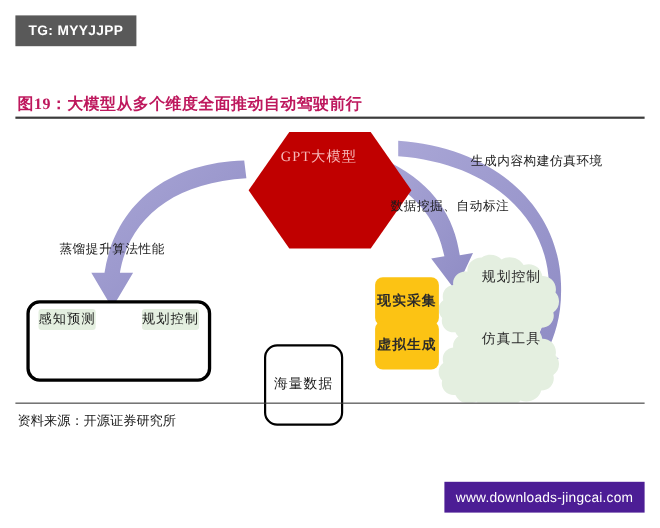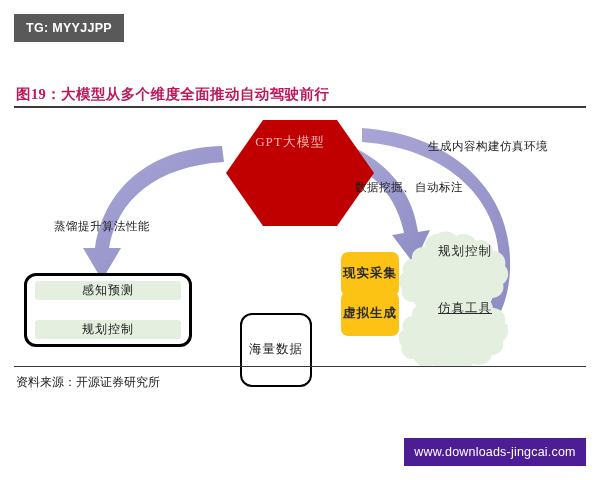--- a/index.html
+++ b/index.html
@@ -125,21 +125,21 @@
     left: 24px;
     top: 273px;
     width: 168px;
     height: 74px;
     border: 3px solid #000000;
     border-radius: 12px;
     background: #ffffff;
     box-sizing: border-box;
     padding: 5px 8px;
     display: flex;
-    flex-direction: column;
+    flex-direction: row;
     justify-content: space-between;
   }
   .green-bar {
     background: #E4EFE0;
     height: 19px;
     border-radius: 3px;
     display: flex;
     align-items: center;
     justify-content: center;
     font-family: "Liberation Serif", serif;
@@ -196,21 +196,21 @@
     position: absolute;
     width: 70px;
     text-align: center;
     font-family: "Liberation Serif", serif;
     font-size: 12.5px;
     color: #2a2a2a;
     line-height: 1.35;
     letter-spacing: 1px;
   }
   #cloud-lbl-1 { left: 430px; top: 243px; }
-  #cloud-lbl-2 { left: 430px; top: 300px; text-decoration: underline; }
+  #cloud-lbl-2 { left: 430px; top: 300px; }
 
   
   #watermark {
     position: absolute;
     left: 404px;
     top: 438px;
     width: 182px;
     height: 28px;
     background: #4c1d95;
     color: #ffffff;

